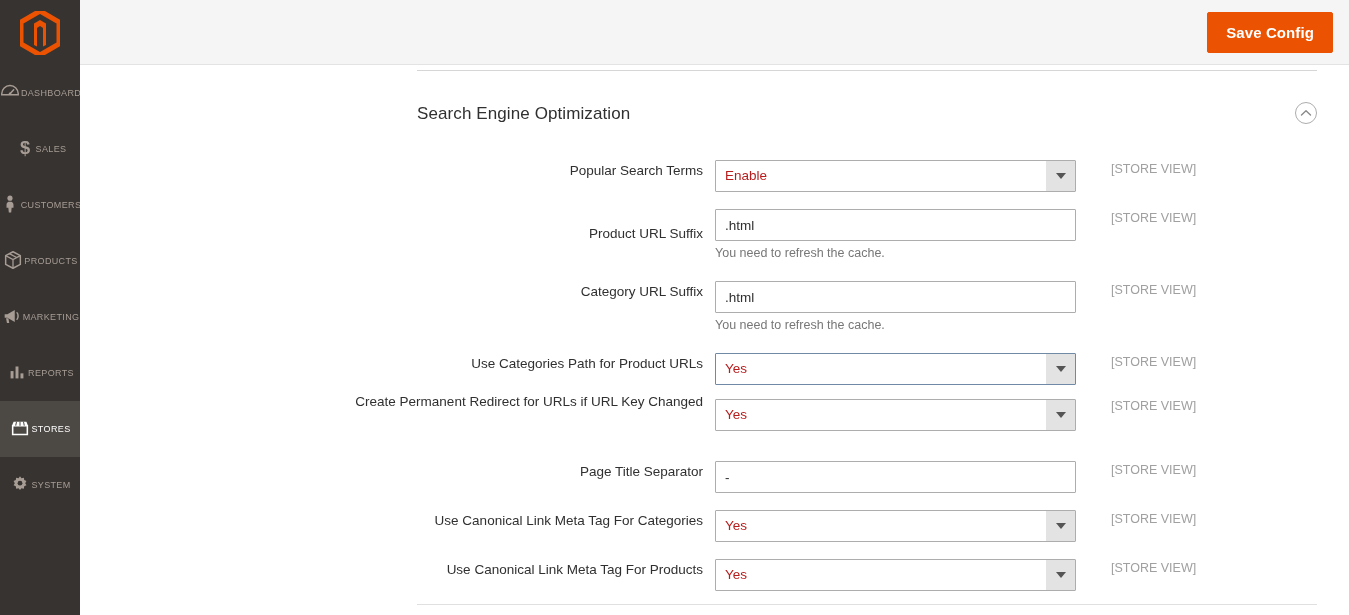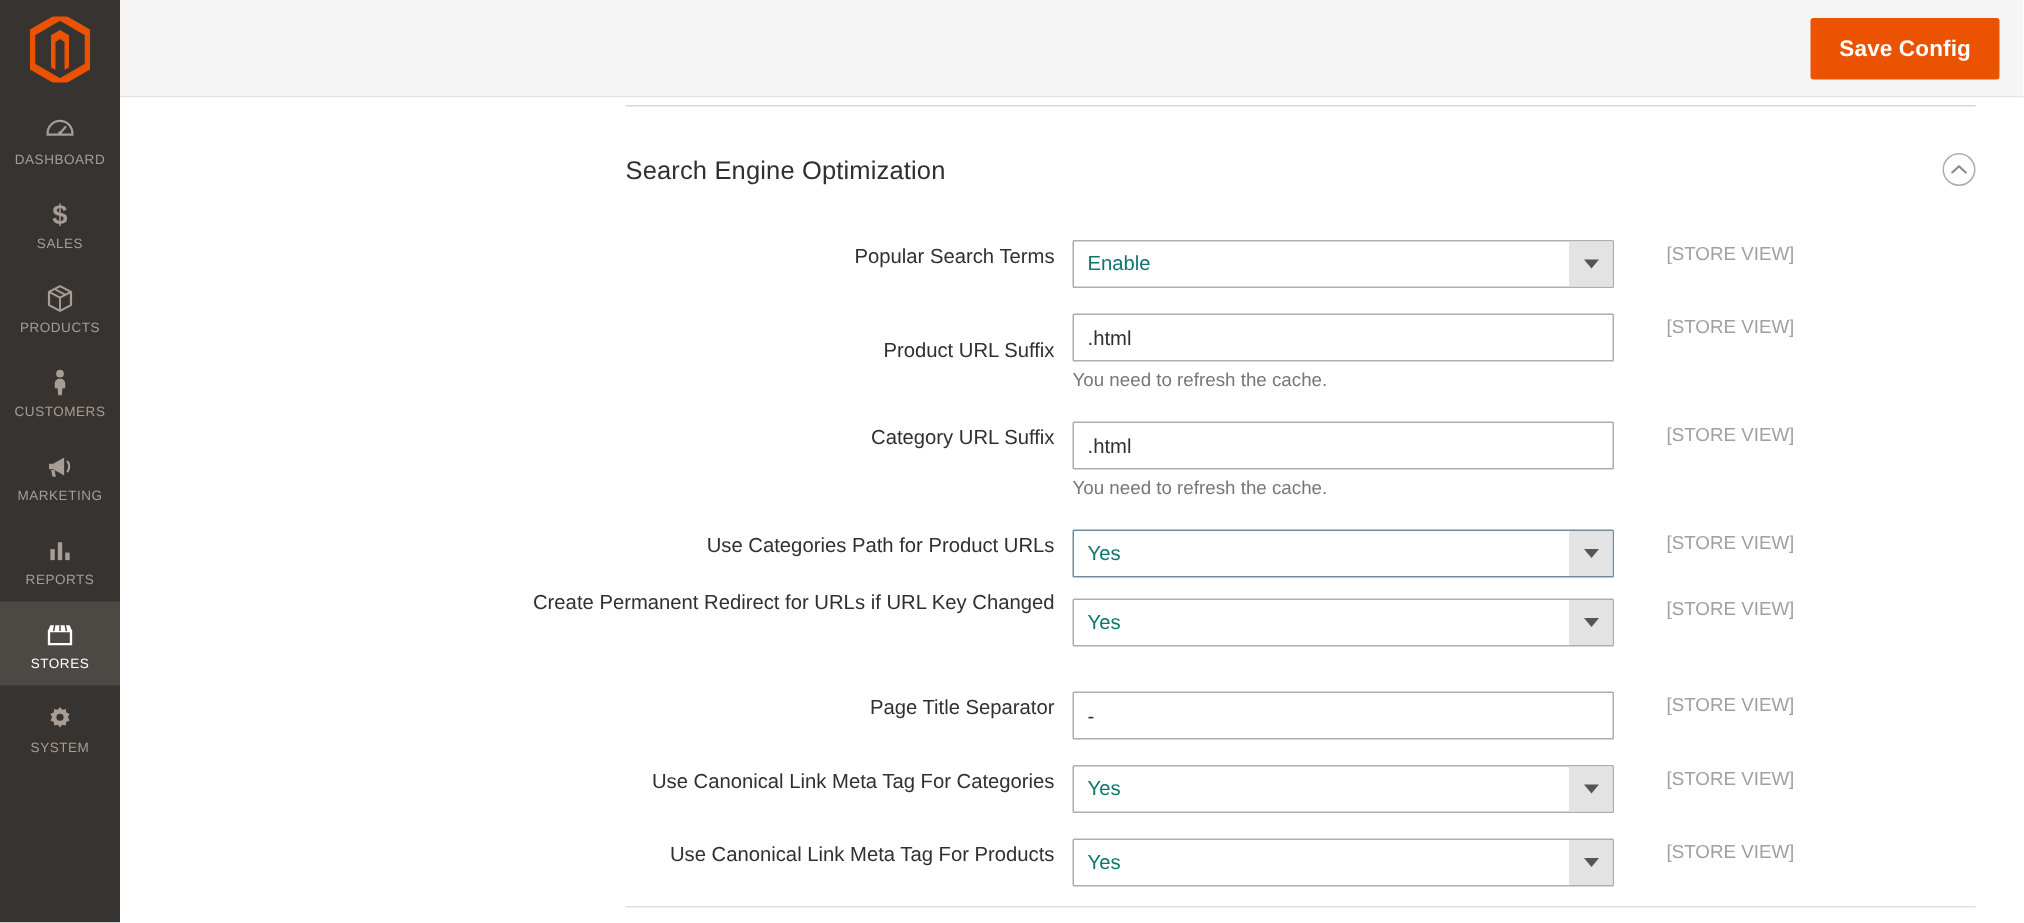--- a/index.html
+++ b/index.html
@@ -21,21 +21,21 @@
   }
   .logo-wrap {
     height: 65px;
     display: flex; align-items: center; justify-content: center;
   }
   .logo-hex { display: block; }
 
   .nav-item {
     position: relative;
     height: 56px;
-    display: flex; flex-direction: column;
+    display: flex; flex-direction: row;
     align-items: center; justify-content: center;
     cursor: pointer;
     color: #a79d95;
     user-select: none;
   }
   .nav-item.active { background: #4c4844; color: #ffffff; }
   .nav-item .ico {
     display: flex; align-items: center; justify-content: center;
     height: 24px; margin-bottom: 3px;
   }
@@ -153,21 +153,21 @@
     background: #ffffff;
     border-radius: 1px;
     cursor: pointer;
   }
   .sel-wrap.focused { border-color: #7089a5; }
   .sel-value {
     position: absolute;
     left: 9px; top: 0;
     line-height: 30px;
     font-size: 13.5px;
-    color: #0f766e;
+    color: #b91c1c;
   }
   .sel-arrow {
     position: absolute;
     right: 0; top: 0;
     width: 29px; height: 30px;
     background: #e3e3e3;
     display: flex; align-items: center; justify-content: center;
   }
   .sel-arrow i {
     display: block;
@@ -239,35 +239,35 @@
           <span class="ico">
             <svg width="22" height="22" viewBox="0 0 24 24">
               <text x="12" y="19" font-size="20" font-weight="bold" text-anchor="middle" fill="currentColor" font-family="Liberation Sans, sans-serif">$</text>
             </svg>
           </span>
           <span class="nav-label">SALES</span>
         </div>
         <div class="nav-item">
           <span class="ico">
             <svg width="22" height="22" viewBox="0 0 24 24">
+              <circle cx="12" cy="5.6" r="2.8" fill="currentColor"></circle>
+              <path d="M12 9.2c-2.4 0-3.8 1.5-3.8 3.6v3.4h2l.5 5h2.6l.5-5h2v-3.4c0-2.1-1.4-3.6-3.8-3.6z" fill="currentColor"></path>
+            </svg>
+          </span>
+          <span class="nav-label">CUSTOMERS</span>
+        </div>
+        <div class="nav-item">
+          <span class="ico">
+            <svg width="22" height="22" viewBox="0 0 24 24">
               <path d="M12 3l8 4.2v9.6L12 21l-8-4.2V7.2z" fill="none" stroke="currentColor" stroke-width="1.6" stroke-linejoin="round"></path>
               <path d="M4 7.2l8 4.2 8-4.2M12 11.4V21" fill="none" stroke="currentColor" stroke-width="1.4"></path>
               <path d="M8 5.1l8 4.2" stroke="currentColor" stroke-width="1.4" fill="none"></path>
             </svg>
           </span>
           <span class="nav-label">PRODUCTS</span>
-        </div>
-        <div class="nav-item">
-          <span class="ico">
-            <svg width="22" height="22" viewBox="0 0 24 24">
-              <circle cx="12" cy="5.6" r="2.8" fill="currentColor"></circle>
-              <path d="M12 9.2c-2.4 0-3.8 1.5-3.8 3.6v3.4h2l.5 5h2.6l.5-5h2v-3.4c0-2.1-1.4-3.6-3.8-3.6z" fill="currentColor"></path>
-            </svg>
-          </span>
-          <span class="nav-label">CUSTOMERS</span>
         </div>
         <div class="nav-item">
           <span class="ico">
             <svg width="22" height="22" viewBox="0 0 24 24">
               <path d="M4 10v4h3l8 4.5V5.5L7 10z" fill="currentColor"></path>
               <path d="M5.5 14.5l1 5h2.5l-1-5z" fill="currentColor"></path>
               <path d="M17.5 8.5c1.5 1.2 1.5 5.8 0 7" fill="none" stroke="currentColor" stroke-width="1.6" stroke-linecap="round"></path>
             </svg>
           </span>
           <span class="nav-label">MARKETING</span>

